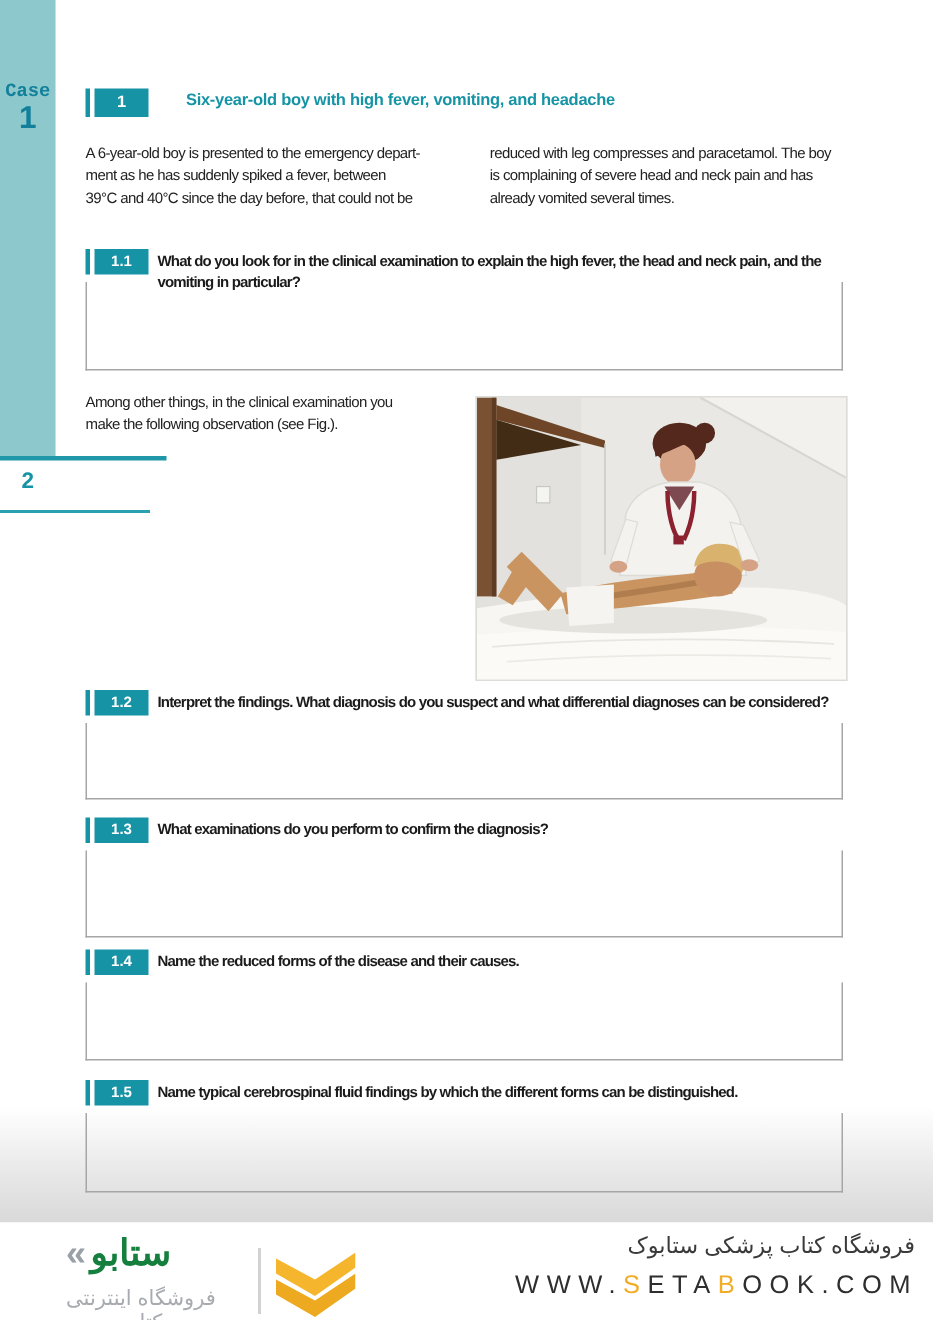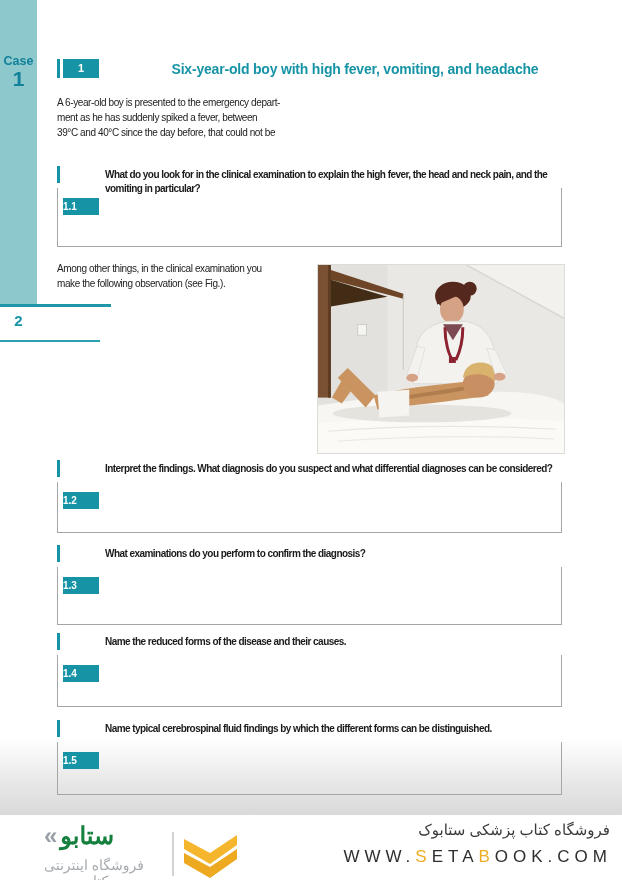--- a/index.html
+++ b/index.html
@@ -2,46 +2,46 @@
 <html><head>
 <meta charset="utf-8">
 <style>
   * { margin:0; padding:0; box-sizing:border-box; }
   html,body { width:622px; height:880px; }
   body { font-family:"Liberation Sans", sans-serif; background:#ffffff; position:relative; overflow:hidden; color:#1e1e1e; }
   .abs { position:absolute; }
 
   
   .case-band { left:0; top:0; width:37px; height:305px; background:#8cc8cc; }
-  .case-word { left:0; top:54px; width:37px; text-align:center; font-size:12.5px; font-weight:bold; color:#12809a; }
+  .case-word { left:0; top:54px; width:37px; text-align:center; font-size:12.5px; font-weight:bold; color:#12809a;font-family:Liberation Mono, monospace; }
   .case-big-num { left:0; top:67px; width:37px; text-align:center; font-size:21px; font-weight:bold; color:#12809a; }
   .page-rule-1 { left:0; top:304px; width:111px; height:3px; background:#1f97a8; }
   .page-num { left:0; top:312px; width:37px; text-align:center; font-size:15px; font-weight:bold; color:#1694a5; }
   .page-rule-2 { left:0; top:340px; width:100px; height:2px; background:#2ba0b0; }
 
   
   .h-bar { left:57px; top:59px; width:3px; height:19px; background:#1694a5; }
   .h-num { left:63px; top:59px; width:36px; height:19px; background:#1694a5; color:#fff;
            font-size:11px; font-weight:bold; text-align:center; line-height:19px; }
-  .h-title { left:135px; top:61px; width:440px; font-size:14px; font-weight:bold; color:#1694a5; letter-spacing:-0.2px;text-align:center; }
+  .h-title { left:124px; top:61px; width:440px; font-size:11px; font-weight:bold; color:#1694a5; letter-spacing:-0.2px; }
 
   
   .intro { left:57px; top:95px; width:515px; display:flex; gap:24px; }
   .intro .col { font-size:10px; line-height:15px; letter-spacing:-0.4px; white-space:pre-line; color:#222; }
   .col-l { width:252px; }
   .col-r { width:252px; }
 
   .observation { left:57px; top:261px; width:256px; font-size:10px; line-height:15px;
                  letter-spacing:-0.4px; white-space:pre-line; color:#222; }
 
   
   .question { position:absolute; left:57px; width:505px; }
   .q-bar    { position:absolute; left:0; top:0; width:3px; height:17px; background:#1694a5; }
   .q-num    { position:absolute; left:6px; top:0; width:36px; height:17px; background:#1694a5;
-              color:#fff; font-size:10px; font-weight:bold; line-height:17px;margin-top:32px; }
+              color:#fff; font-size:10px; font-weight:bold; text-align:center; line-height:17px; }
   .q-text   { position:absolute; left:48px; top:2px; right:0; font-size:10px; font-weight:bold;
               line-height:13.5px; letter-spacing:-0.55px; color:#1b1b1b; }
   .q-answer { position:absolute; left:0; right:0; top:22px; bottom:0;
               border:1px solid #a6a6a6; border-top:none; }
   .q1 { top:166px; height:81px; }
   .q2 { top:460px; height:73px; }
   .q3 { top:545px; height:80px;padding-left:36px; }
   .q4 { top:633px; height:74px; }
   .q5 { top:720px; height:75px; }
 
@@ -80,20 +80,23 @@
 <div class="abs page-rule-2"></div>
 
 <div class="abs h-bar"></div>
 <div class="abs h-num">1</div>
 <div class="abs h-title">Six-year-old boy with high fever, vomiting, and headache</div>
 
 <div class="abs intro">
   <div class="col col-l">A 6-year-old boy is presented to the emergency depart-
 ment as he has suddenly spiked a fever, between
 39°C and 40°C since the day before, that could not be</div>
+  <div class="col col-r">reduced with leg compresses and paracetamol. The boy
+is complaining of severe head and neck pain and has
+already vomited several times.</div>
 </div>
 
 <div class="question q1">
   <span class="q-bar"></span>
   <span class="q-num">1.1</span>
   <div class="q-text">What do you look for in the clinical examination to explain the high fever, the head and neck pain, and the vomiting in particular?</div>
   <div class="q-answer"></div>
 </div>
 
 <div class="abs observation">Among other things, in the clinical examination you

